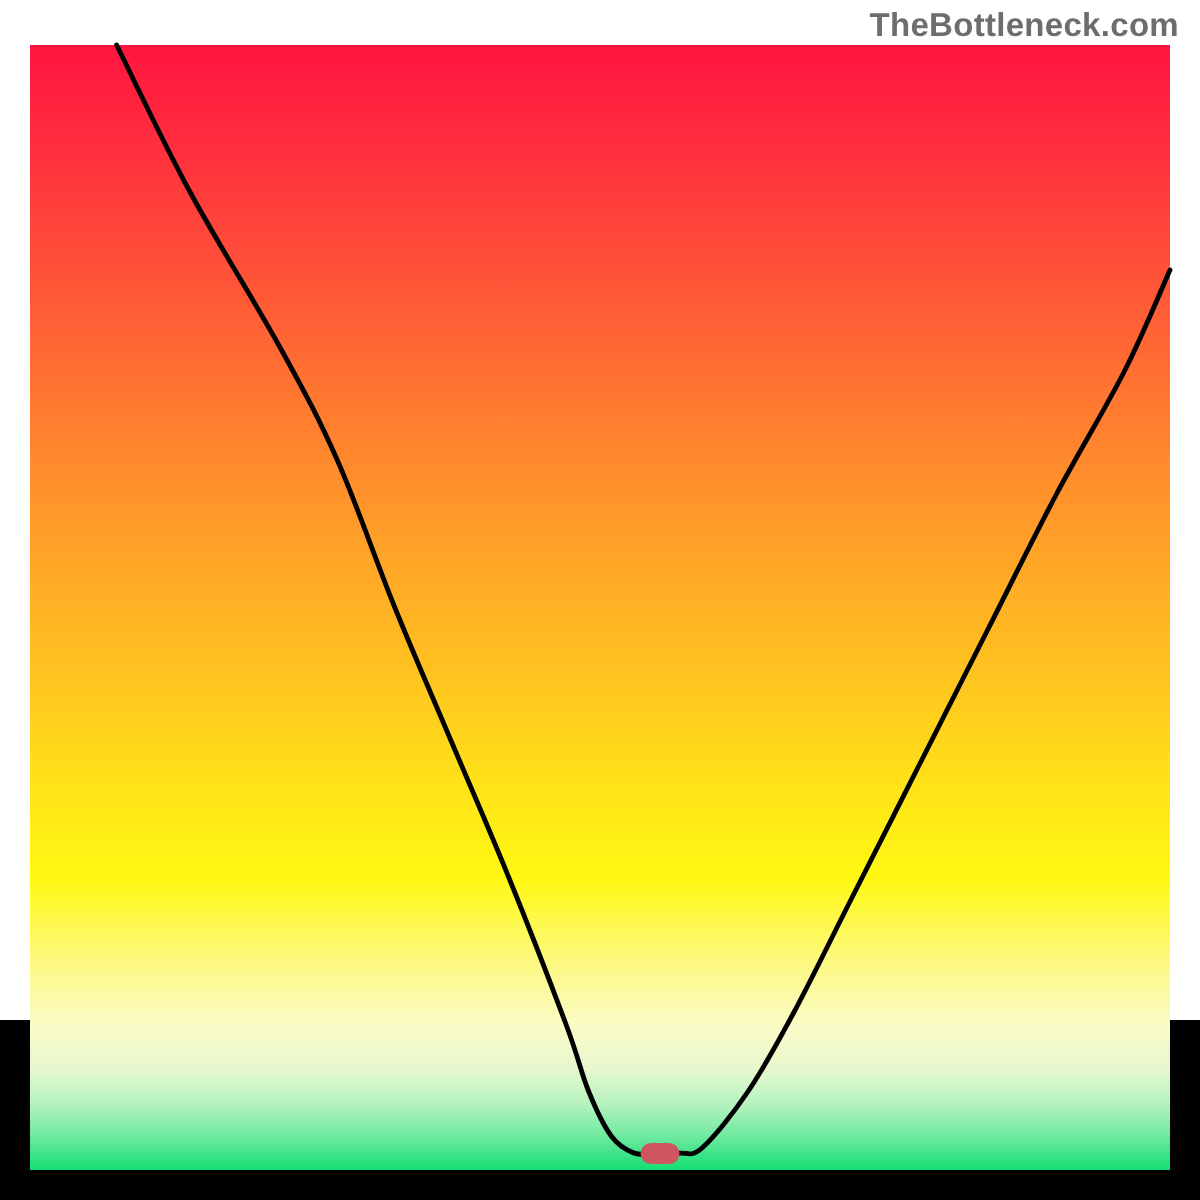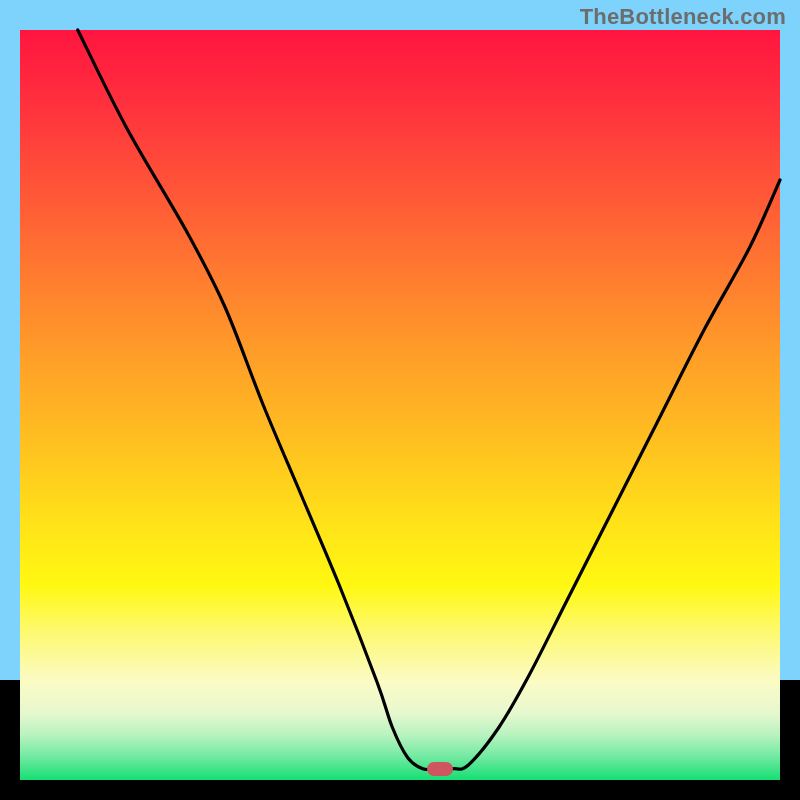--- a/index.html
+++ b/index.html
@@ -1,21 +1,21 @@
 <!DOCTYPE html>
 <html><head>
 <meta charset="utf-8">
 <style>
   * { margin: 0; padding: 0; box-sizing: border-box; }
   html, body { width: 800px; height: 800px; overflow: hidden; background: #000; }
   .frame {
     position: relative;
     width: 800px;
     height: 680px;
-    background: #7dd3fc;
+    background: #ffffff;
   }
   .watermark {
     position: absolute;
     top: 4px;
     right: 14px;
     font-family: Arial, Helvetica, sans-serif;
     font-size: 22px;
     font-weight: 600;
     color: #6d6d6d;
     letter-spacing: 0.2px;

